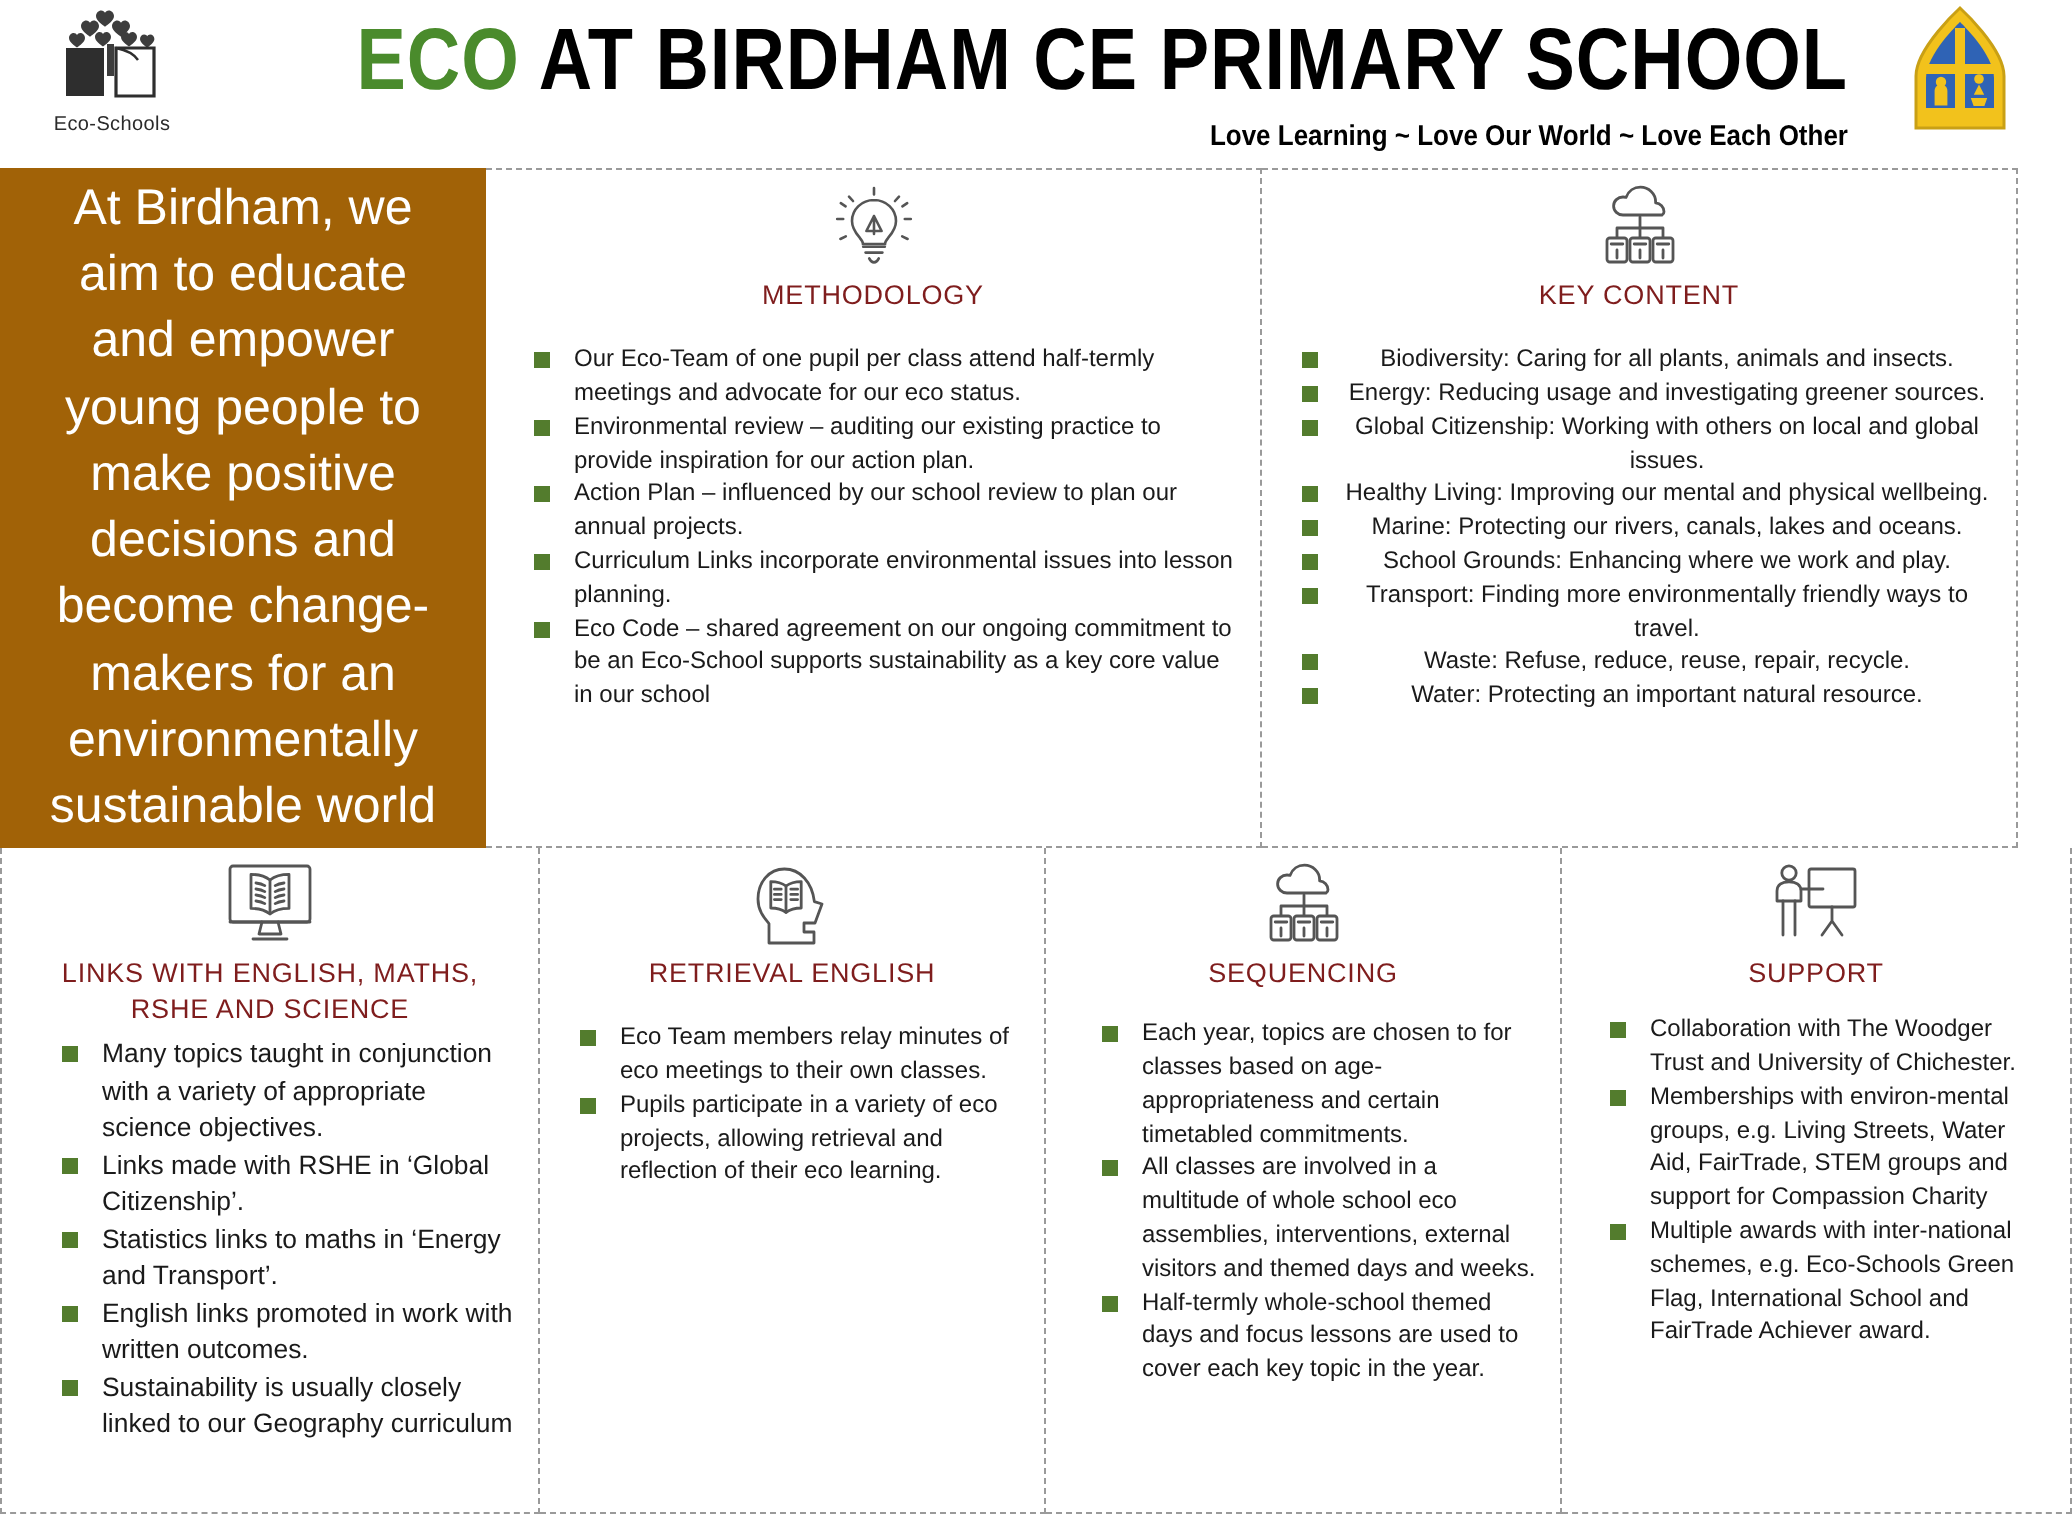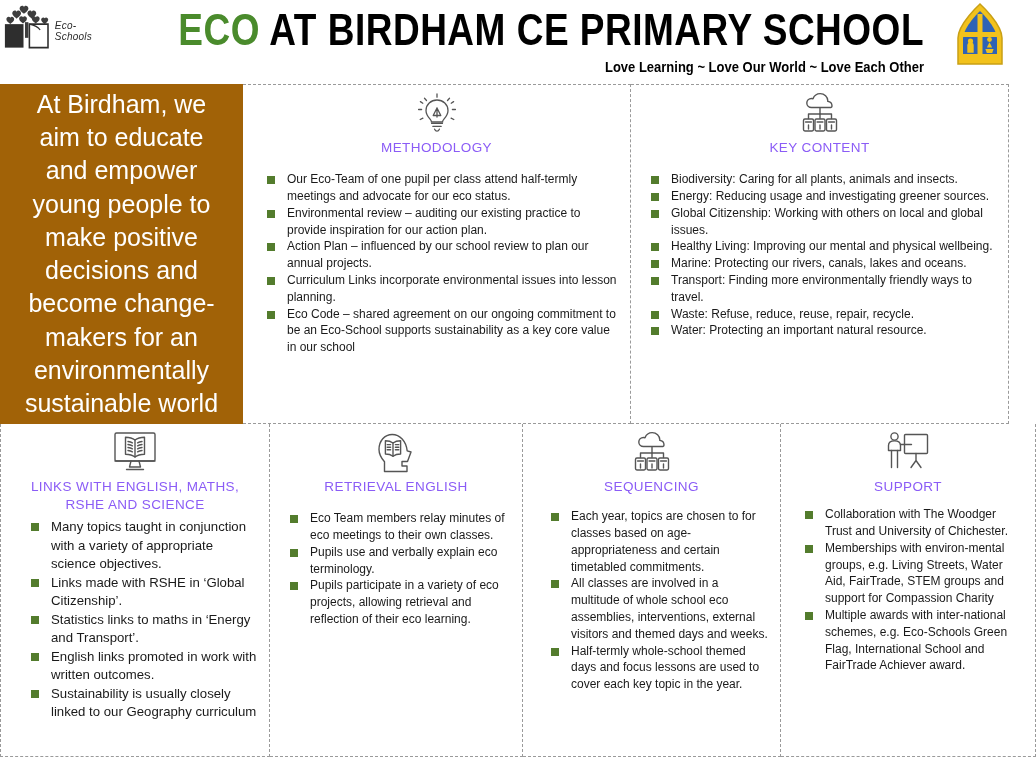--- a/index.html
+++ b/index.html
@@ -25,24 +25,23 @@
   .header {
     position: relative;
     height: 84px;
     display: flex;
     align-items: flex-start;
   }
   .logo-left {
     width: 112px;
     padding-top: 4px;
     display: flex;
-    flex-direction: row;
+    flex-direction: column;
     align-items: center;
     flex: none;
-    font-style: italic;
   }
   .logo-left .caption {
     font-size: 10px;
     letter-spacing: .2px;
     color: #2b2b2b;
     margin-top: 1px;
     font-family: "Liberation Sans", sans-serif;
   }
   .title-block {
     flex: 1 1 auto;
@@ -124,21 +123,21 @@
   }
 
   .icon-wrap {
     display: flex;
     justify-content: center;
     align-items: flex-end;
     height: 44px;
   }
   .sect-title {
     text-align: center;
-    color: #8b5cf6;
+    color: #7f1d1d;
     font-size: 13.5px;
     letter-spacing: .4px;
     line-height: 1.35;
     margin-top: 4px;
     font-family: "Liberation Sans", sans-serif;
   }
 
   ul.bullets {
     list-style: none;
     margin: 12px 0 0 0;
@@ -170,21 +169,21 @@
   .cell-retr   { width: 253px; flex: none; }
   .cell-seq    { width: 258px; flex: none; }
   .cell-supp   { width: 255px; flex: none; }
 
   .cell-links ul.bullets  { padding-left: 18px; margin-top: 4px;}
   .cell-links ul.bullets li { font-size: 13.2px; }
   .cell-retr ul.bullets   { padding-left: 8px; margin-top: 14px;}
   .cell-seq ul.bullets    { padding-left: 16px; }
   .cell-supp ul.bullets   { padding-left: 12px; margin-top: 10px;}
   .cell-method ul.bullets { padding-left: 12px; margin-top: 14px;}
-  .cell-key ul.bullets    { padding-left: 8px; margin-top: 14px;}
+  .cell-key ul.bullets    { padding-left: 8px; margin-top: 14px; text-align: center;}
 
   svg.ico { display: block; }
 </style>
 </head>
 <body>
 
 <div class="page">
 
   <div class="header">
 
@@ -287,20 +286,21 @@
             </g>
           </svg>
         </div>
         <div class="sect-title">KEY CONTENT</div>
         <ul class="bullets">
           <li>Biodiversity: Caring for all plants, animals and insects.</li>
           <li>Energy: Reducing usage and investigating greener sources.</li>
           <li>Global Citizenship: Working with others on local and global issues.</li>
           <li>Healthy Living: Improving our mental and physical wellbeing.</li>
           <li>Marine: Protecting our rivers, canals, lakes and oceans.</li>
+          <li>School Grounds: Enhancing where we work and play.</li>
           <li>Transport: Finding more environmentally friendly ways to travel.</li>
           <li>Waste: Refuse, reduce, reuse, repair, recycle.</li>
           <li>Water: Protecting an important natural resource.</li>
         </ul>
       </div>
     </div>
 
     <div class="row row-bottom">
 
       <div class="cell cell-links dash-b dash-r dash-l">
@@ -335,21 +335,20 @@
               <path d="M36 41.5 v-5.5 h-5 v-4.5 h5.5 l3.5-9.5 -3.8-1.2 C35 11 29 4.5 21.2 4.5 13.6 4.5 8 11 8 19.5 c0 5.5 2.6 9 5.5 12.3 v9.7 z"></path>
               <path d="M22 13 c-2-1.5-4.8-2.2-7.6-2.2 v13.2 c2.8 0 5.6 .7 7.6 2.2 2-1.5 4.8-2.2 7.6-2.2 v-13.2 c-2.8 0-5.6 .7-7.6 2.2z"></path>
               <path d="M22 13 v13.2"></path>
               <path d="M16.2 14.6 h3.4 M16.2 17.2 h3.4 M16.2 19.8 h3.4 M24.4 14.6 h3.4 M24.4 17.2 h3.4 M24.4 19.8 h3.4"></path>
             </g>
           </svg>
         </div>
         <div class="sect-title">RETRIEVAL ENGLISH</div>
         <ul class="bullets">
           <li>Eco Team members relay minutes of eco meetings to their own classes.</li>
-          <li>Pupils use and verbally explain eco terminology.</li>
           <li>Pupils participate in a variety of eco projects, allowing retrieval and reflection of their eco learning.</li>
         </ul>
       </div>
 
       <div class="cell cell-seq dash-b dash-r">
         <div class="icon-wrap">
           <svg class="ico" width="50" height="44" viewBox="0 0 50 44">
             <g fill="none" stroke="#555" stroke-width="1.4" stroke-linecap="round" stroke-linejoin="round">
               <path d="M16.5 16.5 c-2.6 0-4.7-2-4.7-4.5 0-2.5 2.1-4.5 4.7-4.5 .5 0 1 .1 1.5 .2 C19.2 4.6 22 2.6 25.2 2.6 c4.2 0 7.6 3.2 7.6 7.2 0 .2 0 .4 0 .6 2.4 .3 4.2 2.2 4.2 4.5 0 1-.4 1.2-1 1.6 z"></path>
               <path d="M25 17.5 v5.5"></path>

